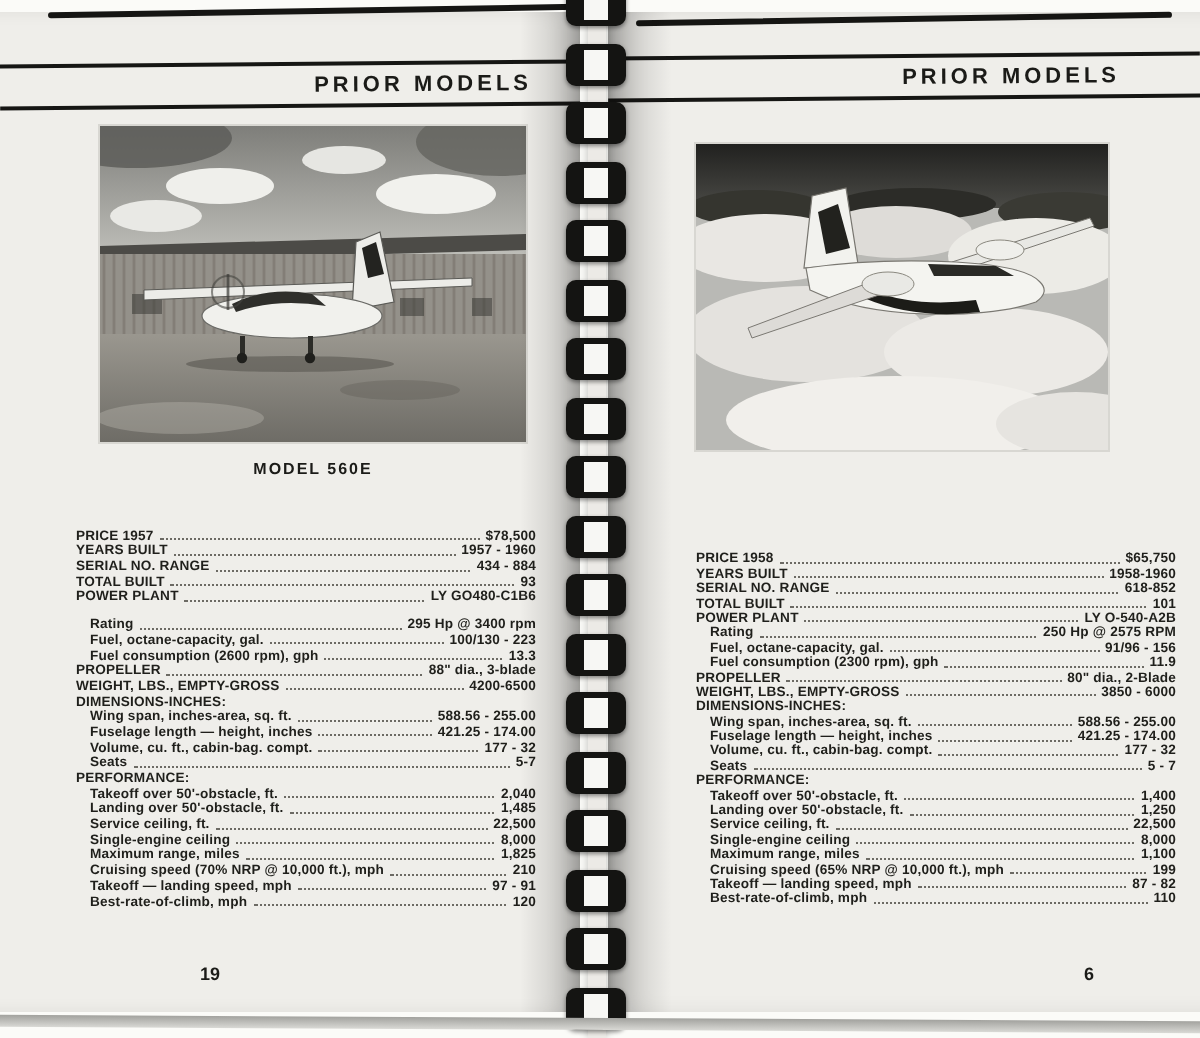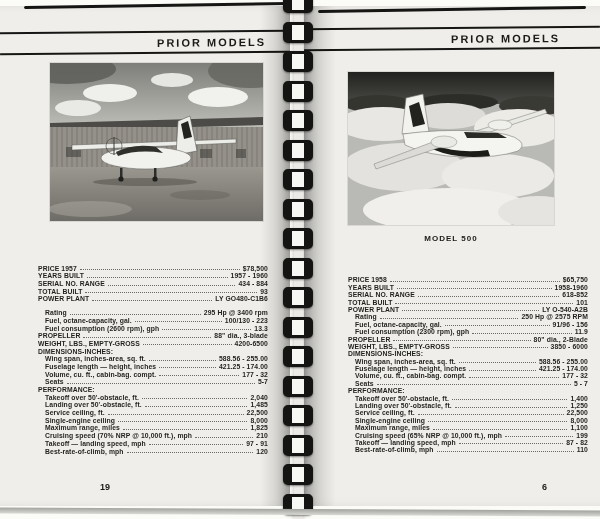--- a/index.html
+++ b/index.html
@@ -96,20 +96,21 @@
         <path d="M66,89 Q84,80 106,84 L113,90 Q88,86 68,93 Z" fill="#2f2f2b"></path>
         <circle cx="64" cy="83" r="8" fill="none" stroke="#45443f" stroke-width="1" opacity=".6"></circle>
         <line x1="64" y1="74" x2="64" y2="92" stroke="#3a3935" stroke-width="1.4" opacity=".7"></line>
         <rect x="70" y="105" width="2.5" height="10" fill="#2c2c28"></rect>
         <rect x="104" y="105" width="2.5" height="10" fill="#2c2c28"></rect>
         <circle cx="71" cy="116" r="2.6" fill="#1f1f1c"></circle>
         <circle cx="105" cy="116" r="2.6" fill="#1f1f1c"></circle>
       </svg>
     </div>
 
+    <div class="caption">MODEL 560E</div>
 
     <div class="spec-table">
         <div class="spec-row">
           <span class="lab">PRICE 1957</span>
           <span class="lead"></span>
           <span class="val">$78,500</span>
         </div>
         <div class="spec-row">
           <span class="lab">YEARS BUILT</span>
           <span class="lead"></span>
@@ -254,21 +255,20 @@
         <polygon points="58,26 75,22 81,60 54,62" fill="#f2f2ee" stroke="#77756f" stroke-width=".6"></polygon>
         <polygon points="61,34 71,30 77,52 65,55" fill="#22221e"></polygon>
         <path d="M55,62 Q90,57 130,59 Q165,61 172,69 Q177,74 170,79 Q150,86 115,85 Q80,84 57,73 Z" fill="#f4f4f0" stroke="#7a7872" stroke-width=".6"></path>
         <path d="M116,60 L150,61 L159,66 L119,66 Z" fill="#2a2a26"></path>
         <path d="M84,77 Q110,88 142,84 L140,78 Q110,82 87,73 Z" fill="#1c1c18"></path>
         <polygon points="96,74 28,97 26,92 90,68" fill="#dddbd7" stroke="#7a7872" stroke-width=".5"></polygon>
         <ellipse cx="96" cy="70" rx="13" ry="6" fill="#e9e9e5" stroke="#8a887f" stroke-width=".5"></ellipse>
       </svg>
     </div>
 
-    <div class="caption">MODEL 500</div>
 
     <div class="spec-table">
         <div class="spec-row">
           <span class="lab">PRICE 1958</span>
           <span class="lead"></span>
           <span class="val">$65,750</span>
         </div>
         <div class="spec-row">
           <span class="lab">YEARS BUILT</span>
           <span class="lead"></span>

